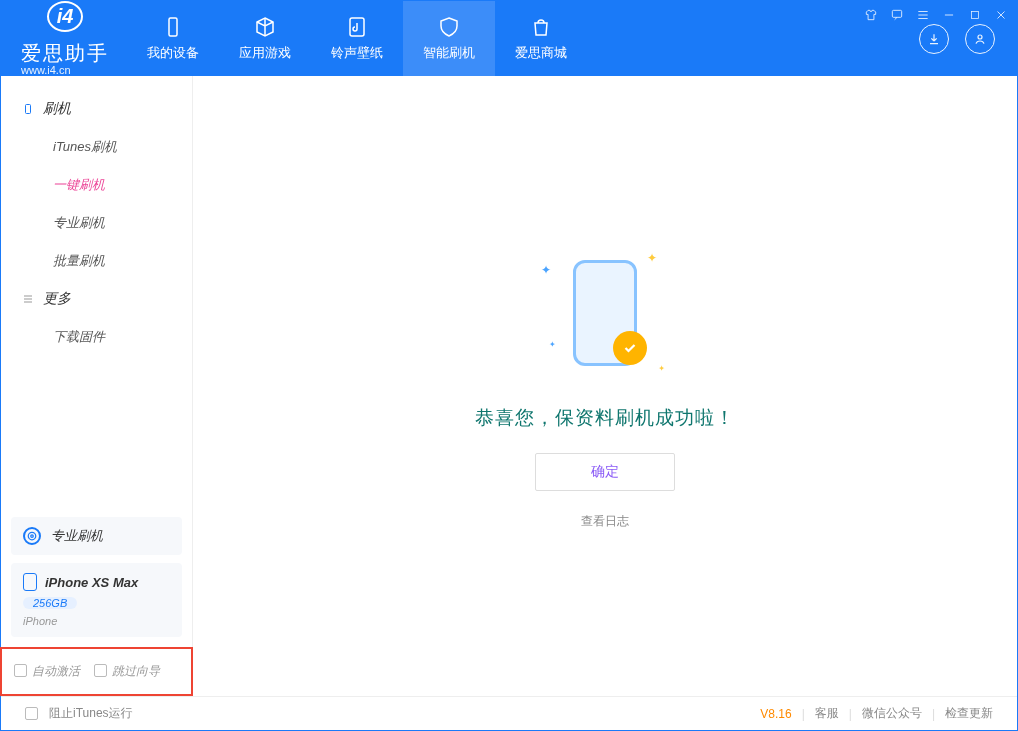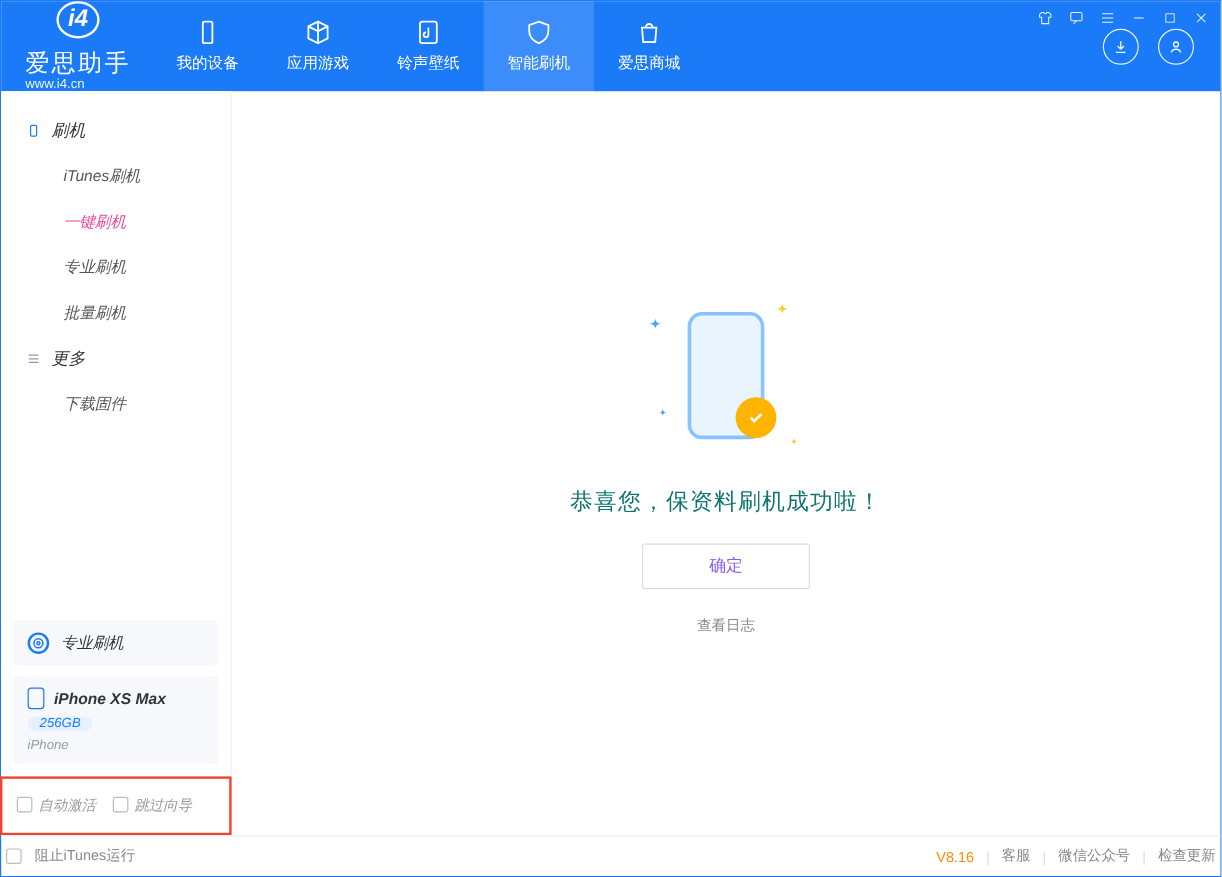--- a/index.html
+++ b/index.html
@@ -44,21 +44,21 @@
 .main { flex:1; display:flex; flex-direction:column; align-items:center; justify-content:center; position:relative; }
 .success-box { display:flex; flex-direction:column; align-items:center; gap:22px;}
 .phone-illus { position:relative; width:140px; height:140px; display:flex;align-items:center;justify-content:center;}
 .sparkle { position:absolute; color:#4aa3ff; font-size:12px;}
 .phone { width:64px; height:106px; border:3px solid #88c3ff; border-radius:12px; background:#eaf4ff; position:relative;}
 .badge { position:absolute; right:28px; bottom:18px; width:34px; height:34px; background:#ffb400; border-radius:50%; display:flex;align-items:center;justify-content:center;}
 .badge svg{stroke:#fff;stroke-width:3;fill:none;}
 .msg { font-size:19px; color:#0f766e; letter-spacing:1px;}
 .ok-btn { width:140px; height:38px; border:1px solid #ddd; background:#fff; font-size:14px; color:#8b5cf6; cursor:pointer; border-radius:2px;}
 .loglink { font-size:12px; color:#888; cursor:pointer;}
-.statusbar { height:34px; border-top:1px solid #eee; display:flex; align-items:center; padding:0 4px; font-size:12px; color:#888; gap:6px;}
+.statusbar { height:34px; border-top:1px solid #eee; display:flex; align-items:center; padding:0 24px; font-size:12px; color:#888; gap:6px;}
 .statusbar .sleft{display:flex;align-items:center;gap:6px;}
 .statusbar .sright{margin-left:auto;display:flex;align-items:center;gap:10px;}
 .statusbar .divider{color:#ddd;}
 .statusbar .ver{color:#ff8a00;}
 .statusbar .slink{cursor:pointer;}
 </style>
 </head>
 <body>
 
 <div class="window">

